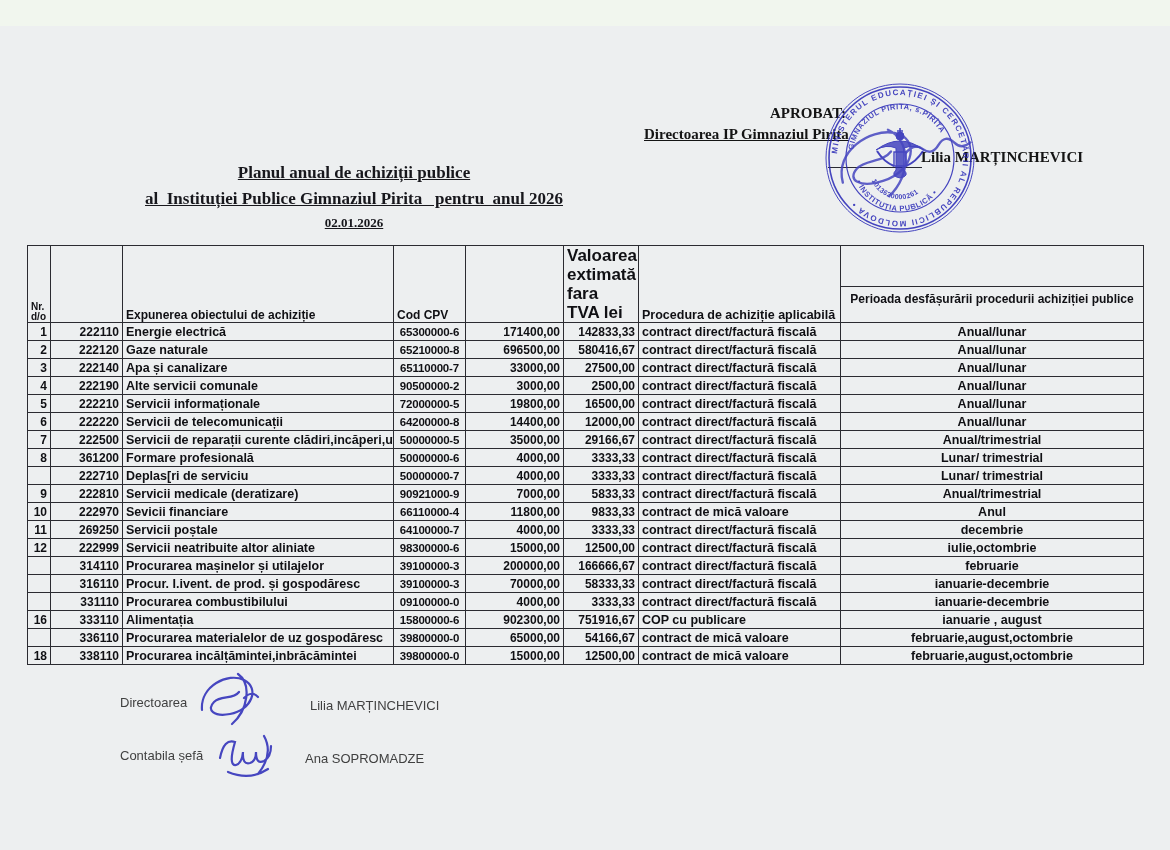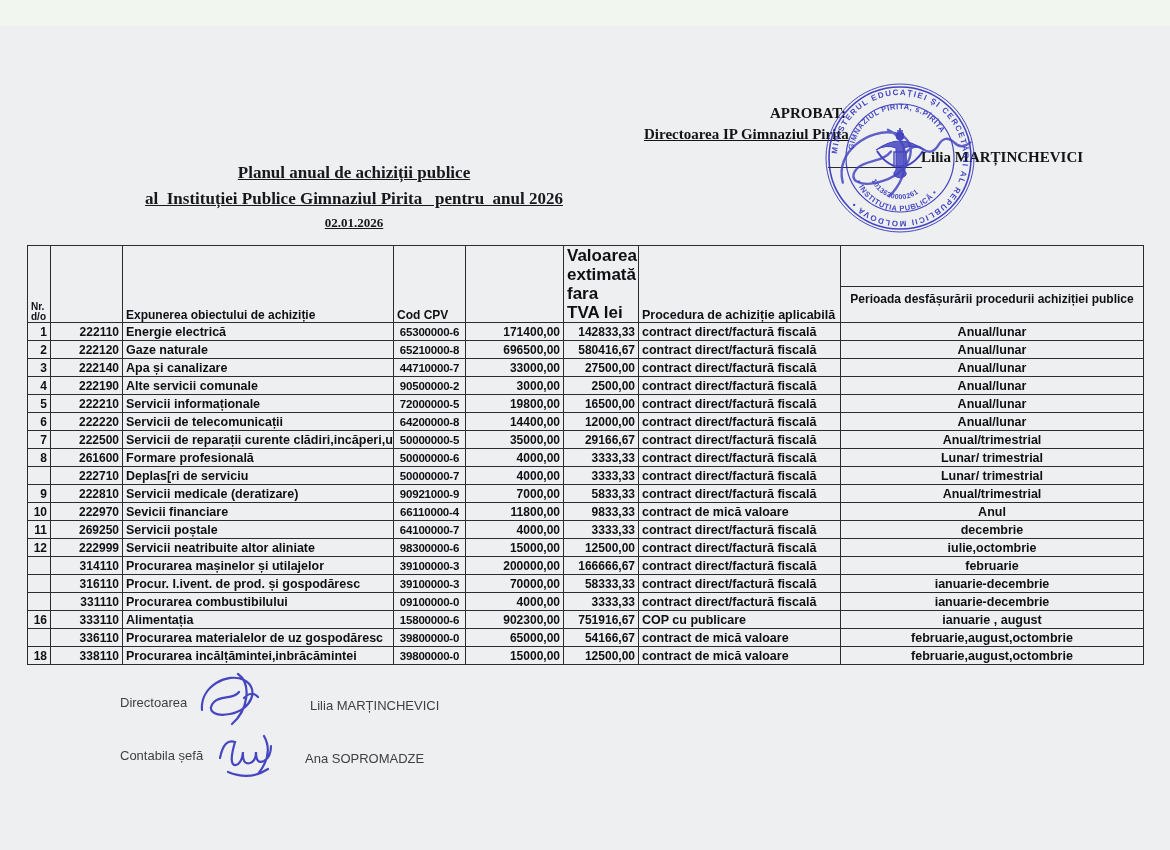--- a/index.html
+++ b/index.html
@@ -175,21 +175,21 @@
       <td class="c-v1">696500,00</td>
       <td class="c-v2">580416,67</td>
       <td class="c-proc">contract direct/factură fiscală</td>
       <td class="c-per">Anual/lunar</td>
     </tr>
 
     <tr>
       <td class="c-nr">3</td>
       <td class="c-code">222140</td>
       <td class="c-obj">Apa și canalizare</td>
-      <td class="c-cpv">44710000-7</td>
+      <td class="c-cpv">65110000-7</td>
       <td class="c-v1">33000,00</td>
       <td class="c-v2">27500,00</td>
       <td class="c-proc">contract direct/factură fiscală</td>
       <td class="c-per">Anual/lunar</td>
     </tr>
 
     <tr>
       <td class="c-nr">4</td>
       <td class="c-code">222190</td>
       <td class="c-obj">Alte servicii comunale</td>
@@ -228,21 +228,21 @@
       <td class="c-obj">Servicii de reparații curente clădiri,incăperi,ut</td>
       <td class="c-cpv">50000000-5</td>
       <td class="c-v1">35000,00</td>
       <td class="c-v2">29166,67</td>
       <td class="c-proc">contract direct/factură fiscală</td>
       <td class="c-per">Anual/trimestrial</td>
     </tr>
 
     <tr>
       <td class="c-nr">8</td>
-      <td class="c-code">261600</td>
+      <td class="c-code">361200</td>
       <td class="c-obj">Formare profesională</td>
       <td class="c-cpv">50000000-6</td>
       <td class="c-v1">4000,00</td>
       <td class="c-v2">3333,33</td>
       <td class="c-proc">contract direct/factură fiscală</td>
       <td class="c-per">Lunar/ trimestrial</td>
     </tr>
 
     <tr>
       <td class="c-nr"></td>

